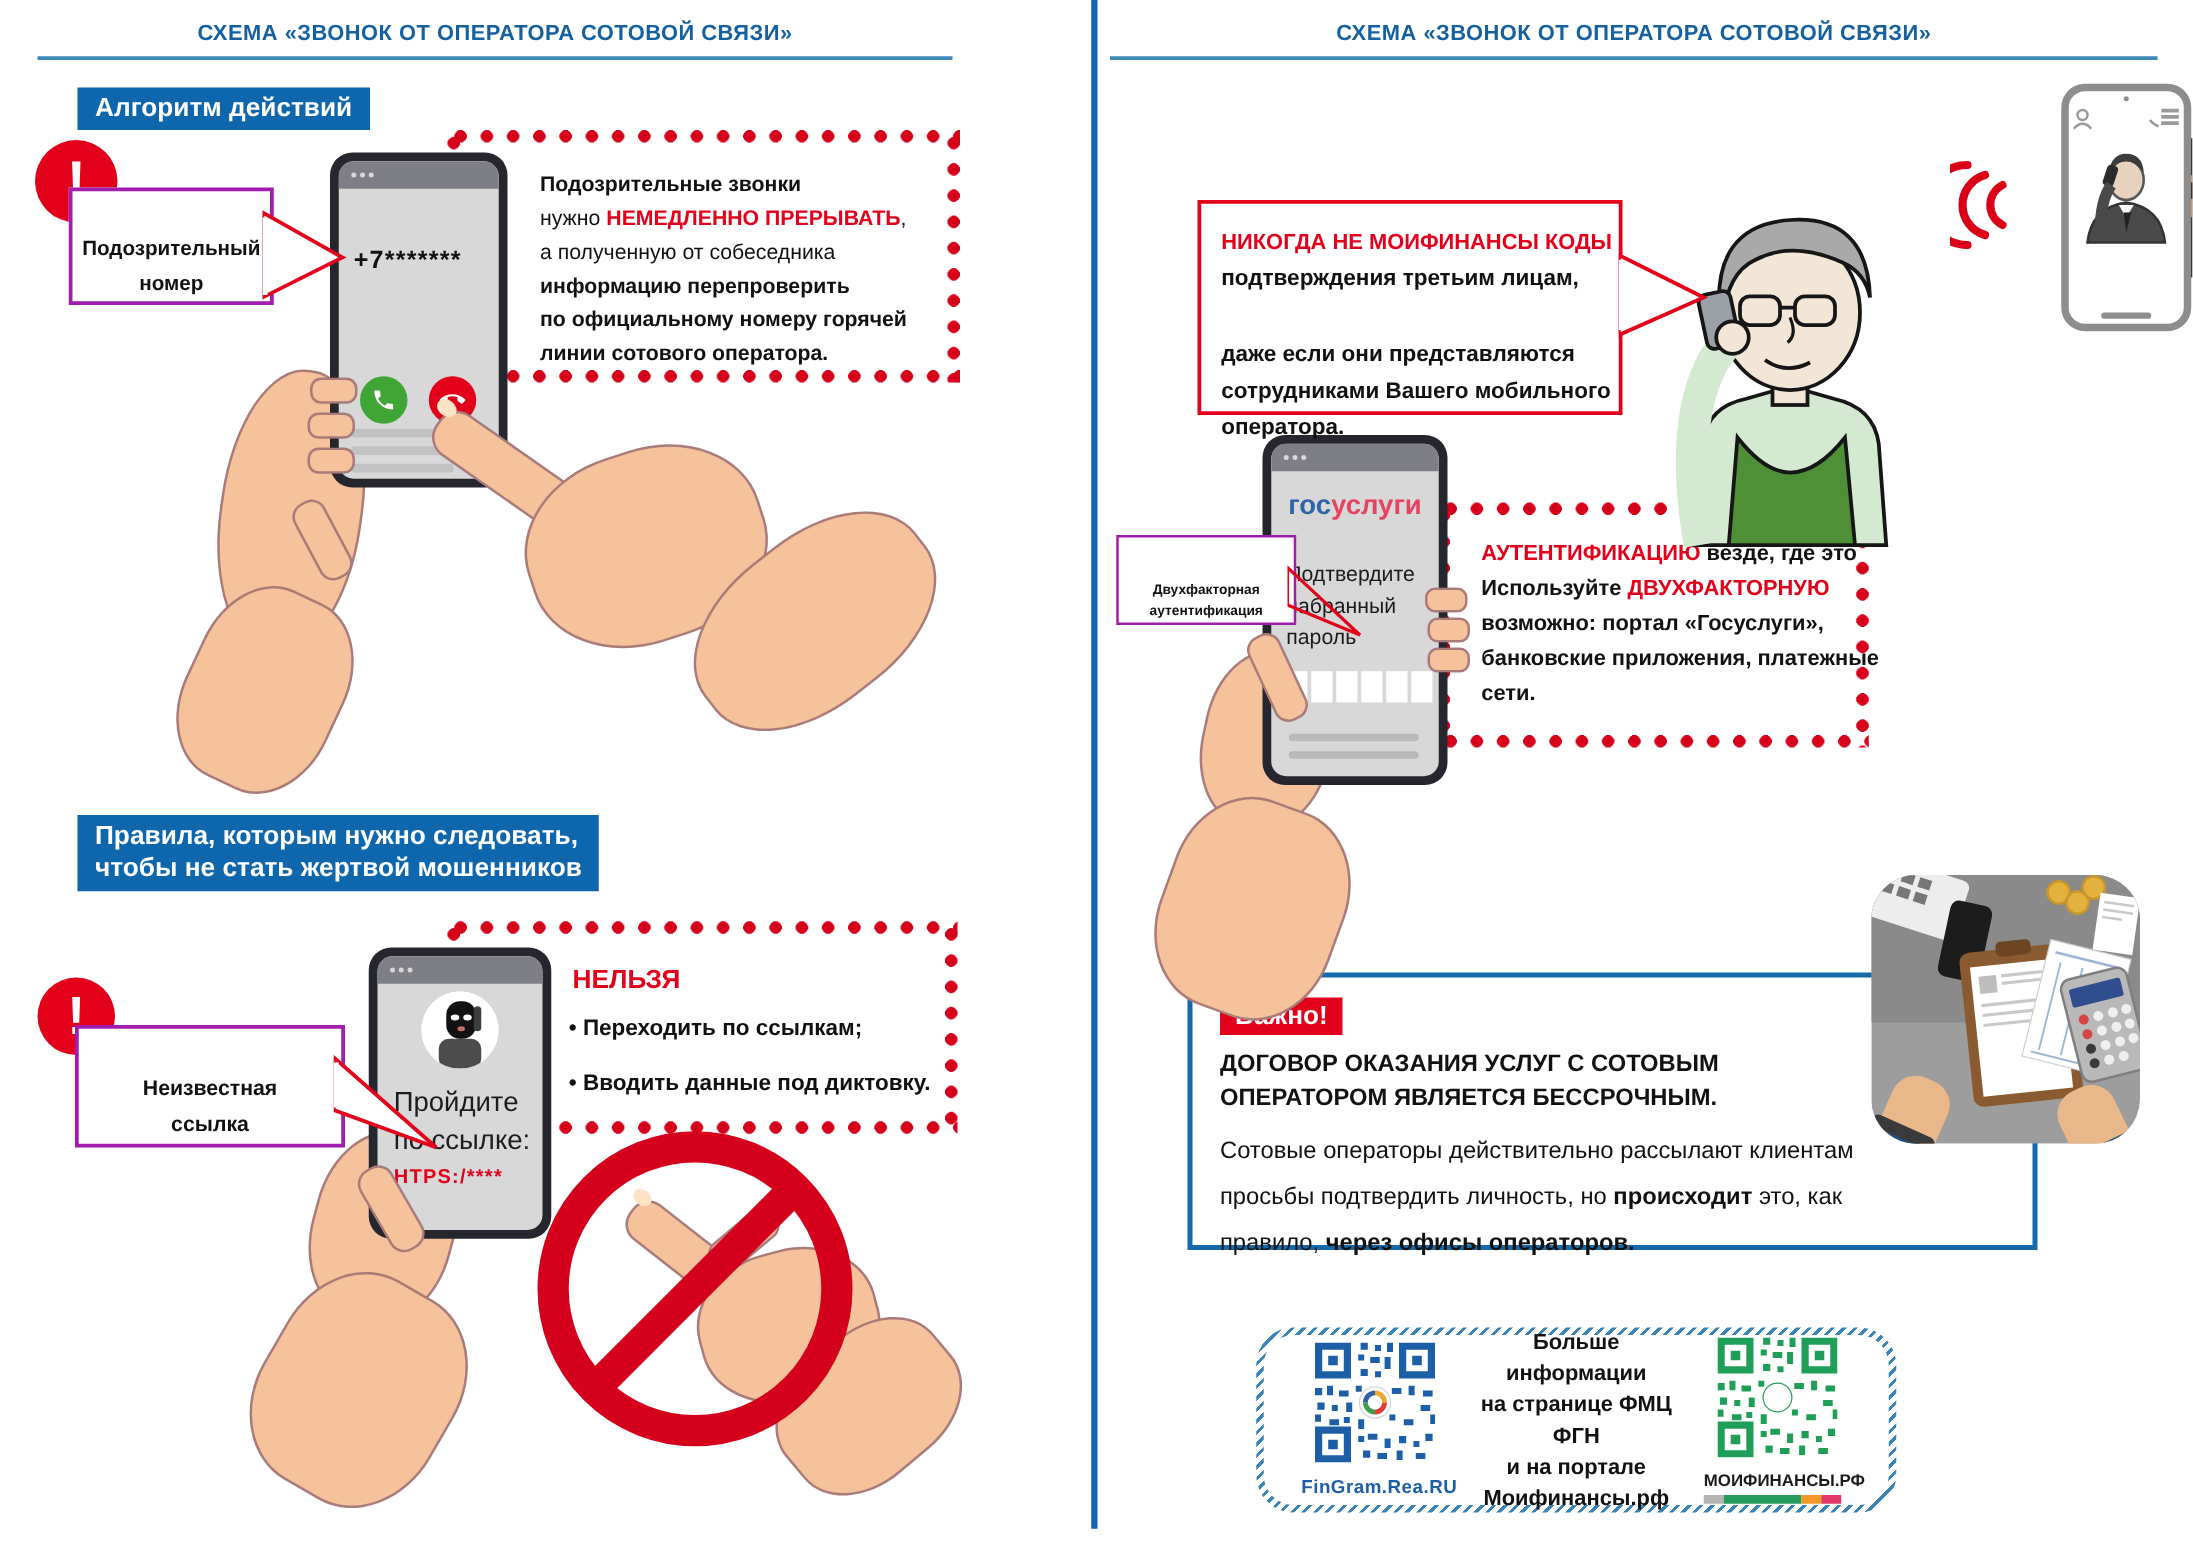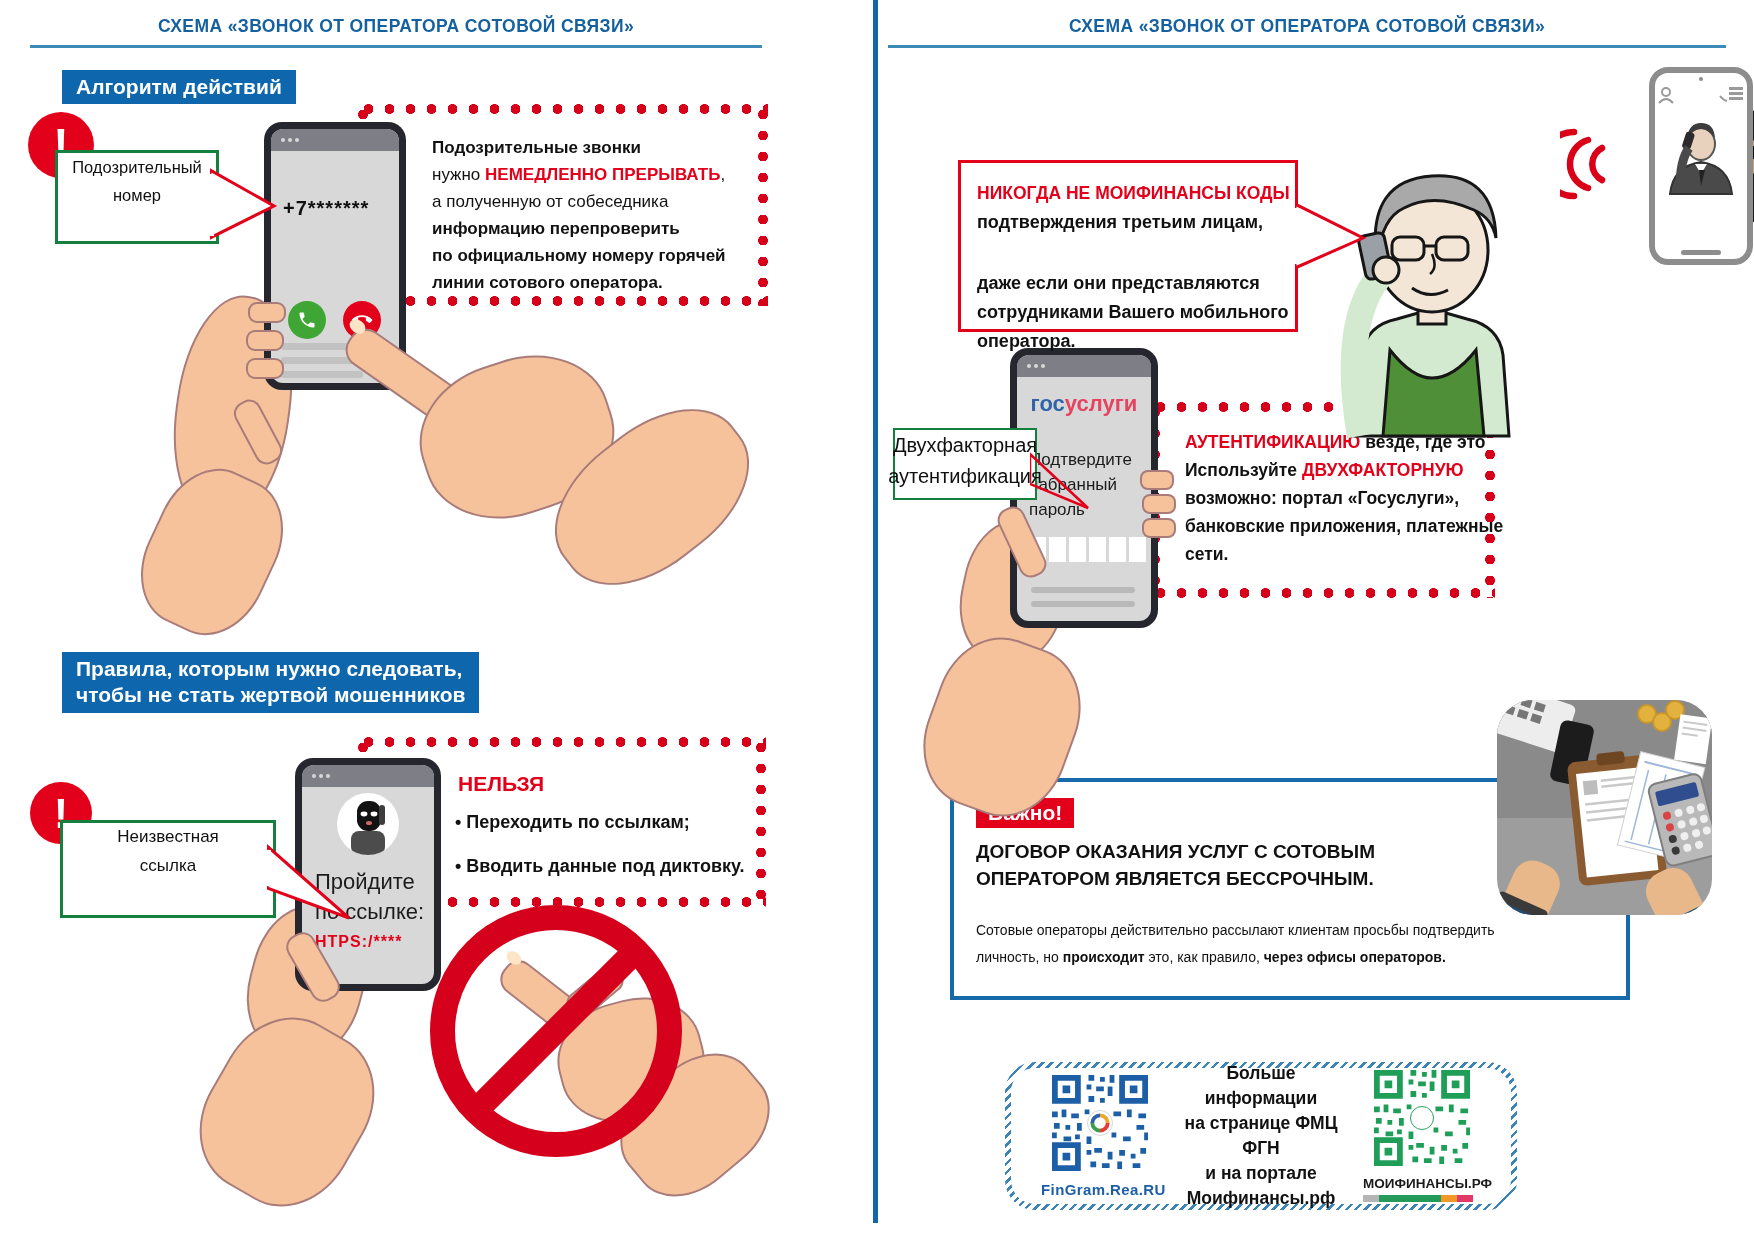--- a/index.html
+++ b/index.html
@@ -6,22 +6,22 @@
   #page{position:relative;width:1754px;height:1241px;background:#fff;overflow:hidden;
         font-family:"Liberation Sans","DejaVu Sans",sans-serif;color:#111;}
   .abs{position:absolute;}
   .hdr{position:absolute;top:16px;font-weight:bold;font-size:17.5px;letter-spacing:.4px;
        color:#15619f;text-align:center;z-index:2;}
   .hdr-line{position:absolute;top:45px;height:3px;background:#3c8ab8;z-index:2;}
   .badge{position:absolute;background:#0e67ac;color:#fff;font-weight:bold;font-size:21px;
          line-height:1.25;padding:4px 14px;z-index:3;}
   .warncirc{position:absolute;border-radius:50%;background:#e2001a;color:#fff;display:flex;
             align-items:center;justify-content:center;font-weight:bold;z-index:4;}
-  .callout{position:absolute;background:#fff;border:3px solid #15803d;display:flex;
-           flex-direction:column;align-items:center;justify-content:flex-start;font-weight:normal;
+  .callout{position:absolute;background:#fff;border:3px solid #a21caf;display:flex;
+           flex-direction:column;align-items:center;justify-content:flex-end;font-weight:bold;
            text-align:center;z-index:6;}
   .phone{position:absolute;background:#26262e;border-radius:18px;z-index:5;}
   .screen{position:absolute;left:7px;right:7px;top:7px;bottom:7px;background:#d8d8d8;
           border-radius:12px;overflow:hidden;}
   .sbar{height:22px;background:#7e7e86;display:flex;align-items:center;padding-left:10px;gap:3px;}
   .sdot{width:4px;height:4px;border-radius:50%;background:#d8d8d8;}
   .dot-h,.dot-v{position:absolute;z-index:1;
       background-image:radial-gradient(circle closest-side,#d6001a 97%,rgba(214,0,26,0) 100%);}
   .dot-h{height:10px;background-size:21px 10px;background-repeat:repeat-x;}
   .dot-v{width:10px;background-size:10px 21px;background-repeat:repeat-y;}
@@ -258,21 +258,21 @@
       <path d="M110,132 q3,-28 31,-32 q28,4 31,32 z" fill="#4a4a4a" stroke="#333" stroke-width="2"></path>
       <ellipse cx="141" cy="82" rx="14" ry="16" fill="#e9d2bd" stroke="#555" stroke-width="2"></ellipse>
       <path d="M127,76 q2,-15 14,-15 q13,0 14,15 q-7,-9 -14,-9 q-8,0 -14,9 z" fill="#3c3c3c"></path>
       <path d="M135,102 l6,10 6,-10 z" fill="#fff"></path>
       <path d="M139,108 l2,16 4,-16 z" fill="#222"></path>
       <rect x="124" y="70" width="9" height="17" rx="3" fill="#2b2b2b" transform="rotate(18 128 78)"></rect>
       <path d="M120,126 q0,-28 9,-40" stroke="#4a4a4a" stroke-width="9" fill="none"></path>
     </g>
   </svg>
 
-  <div class="callout" style="left:893px;top:428px;width:140px;height:68px;font-size:20px;line-height:1.55;border-width:2.5px;">
+  <div class="callout" style="left:893px;top:428px;width:140px;height:68px;font-size:11px;line-height:1.55;border-width:2.5px;">
     <div>Двухфакторная</div>
     <div>аутентификация</div>
   </div>
   <svg class="beak" style="left:1030px;top:452px;" width="64" height="62">
     <polygon points="0,2 0,32 58,56" fill="none" stroke="#e2001a" stroke-width="2.5"></polygon>
   </svg>
 
   <div>
     <div class="dot-h" style="left:1150px;top:402px;width:345px;"></div>
     <div class="dot-h" style="left:1150px;top:588px;width:345px;"></div>
@@ -320,21 +320,21 @@
     <div><span class="b">Используйте </span><span class="red">ДВУХФАКТОРНУЮ</span></div>
     <div class="b">возможно: портал «Госуслуги»,</div>
     <div class="b">банковские приложения, платежные</div>
     <div class="b">сети.</div>
   </div>
 
   <div class="vbox" style="left:950px;top:778px;width:680px;height:222px;box-sizing:border-box;padding:16px 22px;">
     <div class="vbadge">Важно!</div>
     <div class="b nowrap" style="font-size:19px;line-height:27px;margin-top:10px;">ДОГОВОР ОКАЗАНИЯ УСЛУГ С СОТОВЫМ</div>
     <div class="b nowrap" style="font-size:19px;line-height:27px;">ОПЕРАТОРОМ ЯВЛЯЕТСЯ БЕССРОЧНЫМ.</div>
-    <div style="font-size:14px;line-height:27px;margin-top:25px;width:540px;">
+    <div style="font-size:19px;line-height:37px;margin-top:10px;width:540px;">
       <span>Сотовые операторы действительно рассылают клиентам просьбы подтвердить личность, но </span><span class="b">происходит</span><span> это, как правило, </span><span class="b">через офисы операторов.</span>
     </div>
   </div>
 
   <div style="position:absolute;left:1497px;top:700px;width:215px;height:215px;border-radius:36px;overflow:hidden;z-index:6;">
     <svg width="215" height="215" viewBox="0 0 215 215">
       <rect width="215" height="215" fill="#9d9d9d"></rect>
       <rect width="215" height="118" fill="#8a8a8a"></rect>
       <g transform="rotate(18 30 24)">
         <rect x="-20" y="-8" width="92" height="50" rx="6" fill="#ededed"></rect>

